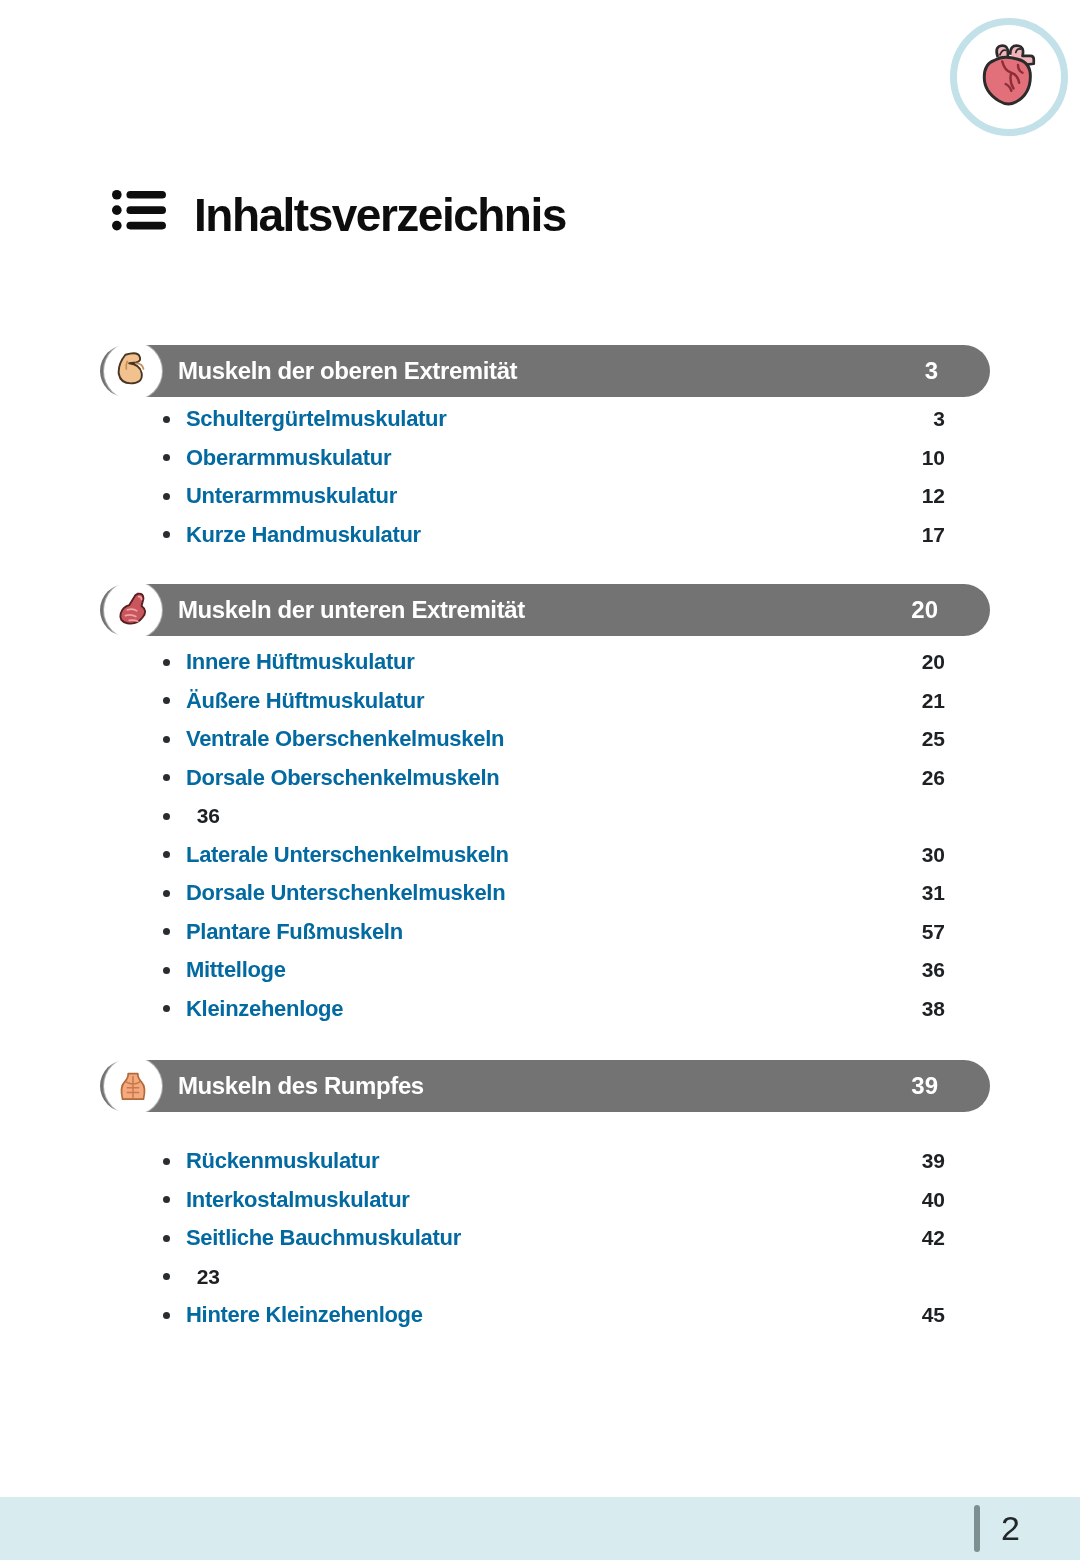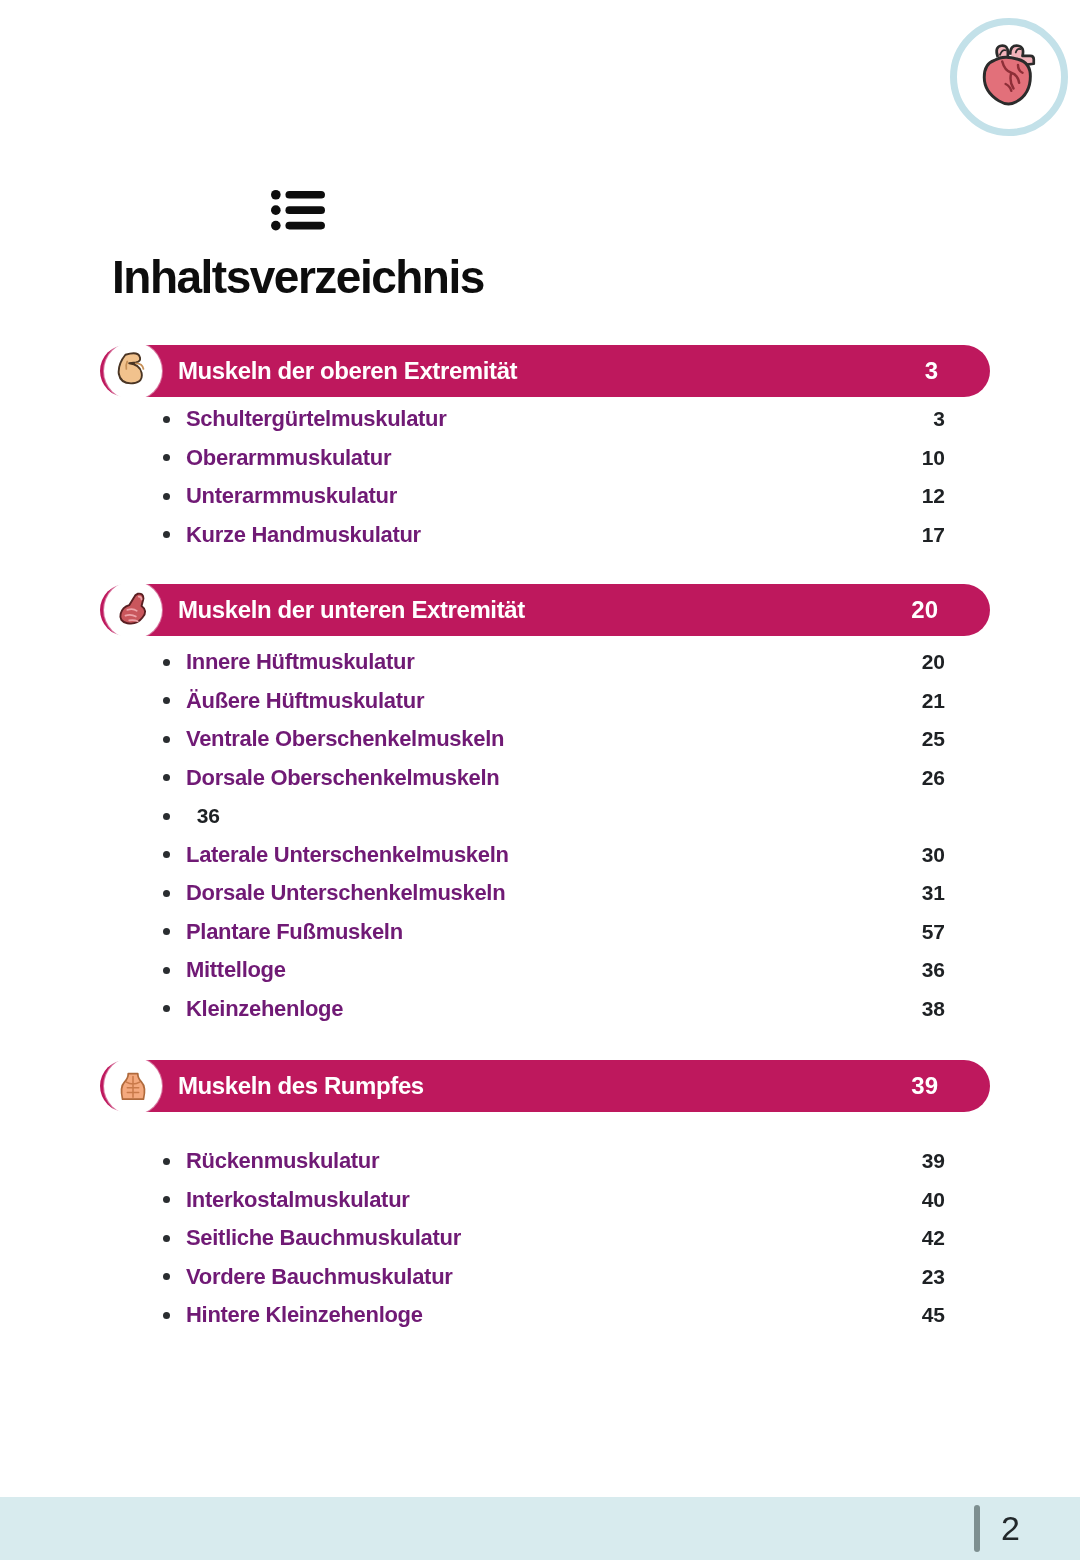--- a/index.html
+++ b/index.html
@@ -11,32 +11,32 @@
   
   .heart-badge{
     position:absolute;top:18px;right:12px;width:104px;height:104px;
     border-radius:50%;background:#ffffff;border:7px solid #c3e1e9;
     display:flex;align-items:center;justify-content:center;
   }
   .heart-badge svg{width:72px;height:72px;}
   
   .title-row{
     position:absolute;top:188px;left:112px;
-    display:flex;align-items:center;gap:16px;flex-direction:column;
+    display:flex;align-items:flex-start;gap:28px;
   }
   .title-row .list-ic{width:54px;height:46px;flex-shrink:0;}
   .page-title{
     font-size:46px;font-weight:bold;color:#0d0d0d;letter-spacing:-1.5px;
   }
   
   .sections{
     position:absolute;top:345px;left:100px;width:890px;
   }
   .section-bar{
-    height:52px;border-radius:26px;background:#be185d;
+    height:52px;border-radius:26px;background:#737373;
     display:flex;align-items:center;position:relative;
   }
   .section-icon-circle{
     width:58px;height:58px;border-radius:50%;background:#ffffff;
     margin-left:4px;flex-shrink:0;
     display:flex;align-items:center;justify-content:center;
     box-shadow:0 0 0 1px rgba(255,255,255,0.4);
   }
   .section-icon-circle svg{width:38px;height:38px;}
   .section-title{
@@ -50,21 +50,21 @@
   .items{display:block;}
   .item-row{
     height:38.5px;display:flex;align-items:center;
     padding-left:63px;padding-right:45px;
   }
   .bullet{
     width:7px;height:7px;border-radius:50%;background:#2a2d30;
     flex-shrink:0;margin-right:16px;
   }
   .item-label{
-    font-size:22px;font-weight:bold;color:#701a75;letter-spacing:-0.3px;
+    font-size:22px;font-weight:bold;color:#0369a1;letter-spacing:-0.3px;
     flex:1 1 auto;white-space:nowrap;
   }
   .item-page{
     font-size:21px;font-weight:bold;color:#1e2124;text-align:right;min-width:34px;
   }
   
   .section:nth-child(1) .items{margin-top:3px;}
   .section:nth-child(2){margin-top:30px;}
   .section:nth-child(2) .items{margin-top:7px;}
   .section:nth-child(3){margin-top:32px;}
@@ -251,21 +251,20 @@
   </div>
 
   <div class="item-row">
     <span class="bullet"></span>
     <span class="item-label">Seitliche Bauchmuskulatur</span>
     <span class="item-page">42</span>
   </div>
 
   <div class="item-row">
     <span class="bullet"></span>
-    <span class="item-label">Vordere Bauchmuskulatur</span>
     <span class="item-page">23</span>
   </div>
 
   <div class="item-row">
     <span class="bullet"></span>
     <span class="item-label">Hintere Kleinzehenloge</span>
     <span class="item-page">45</span>
   </div>
 </div>
   </div>

